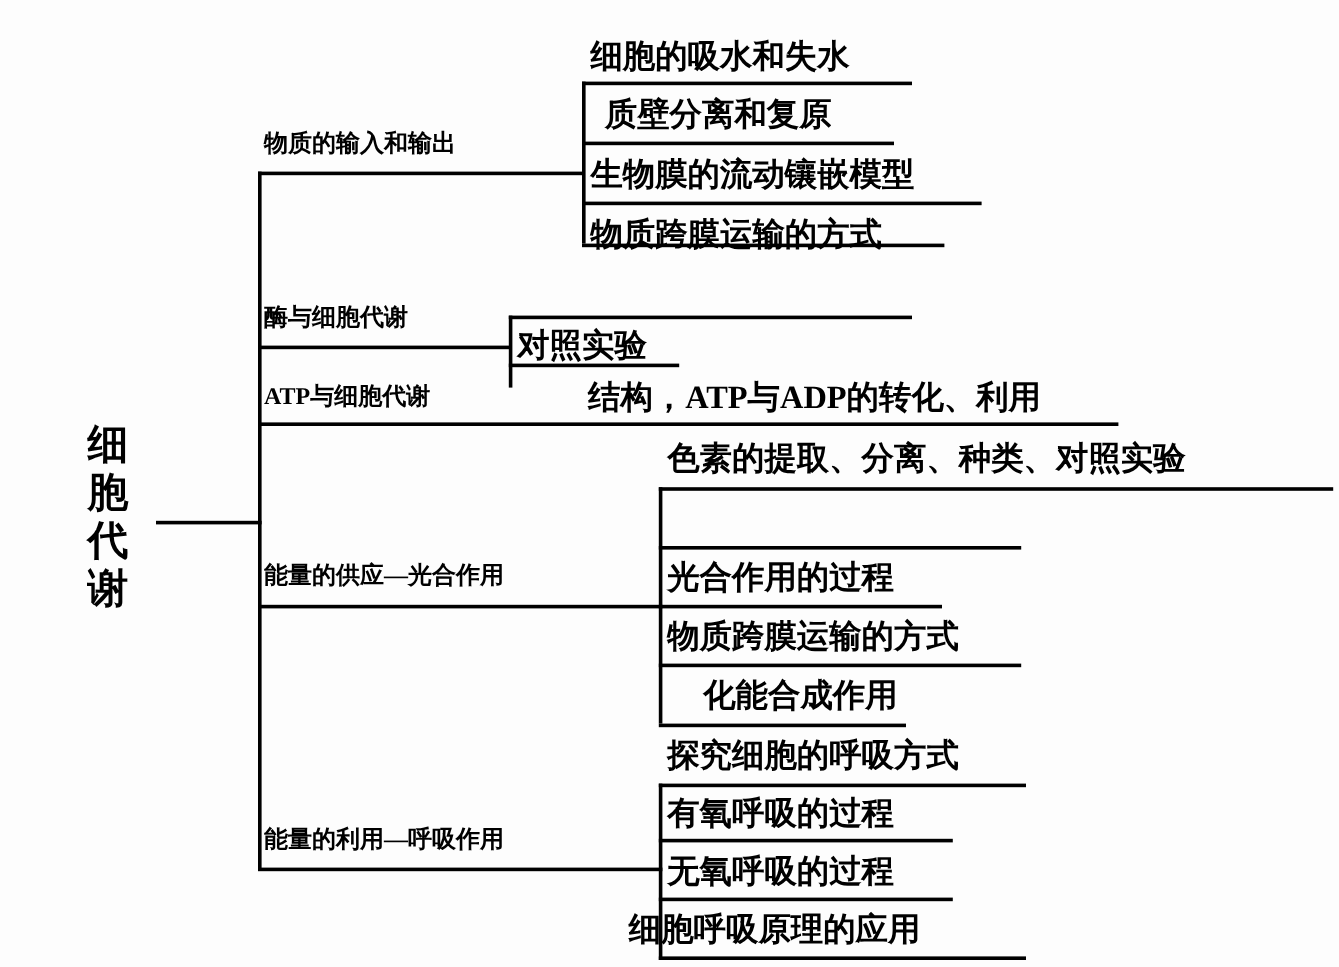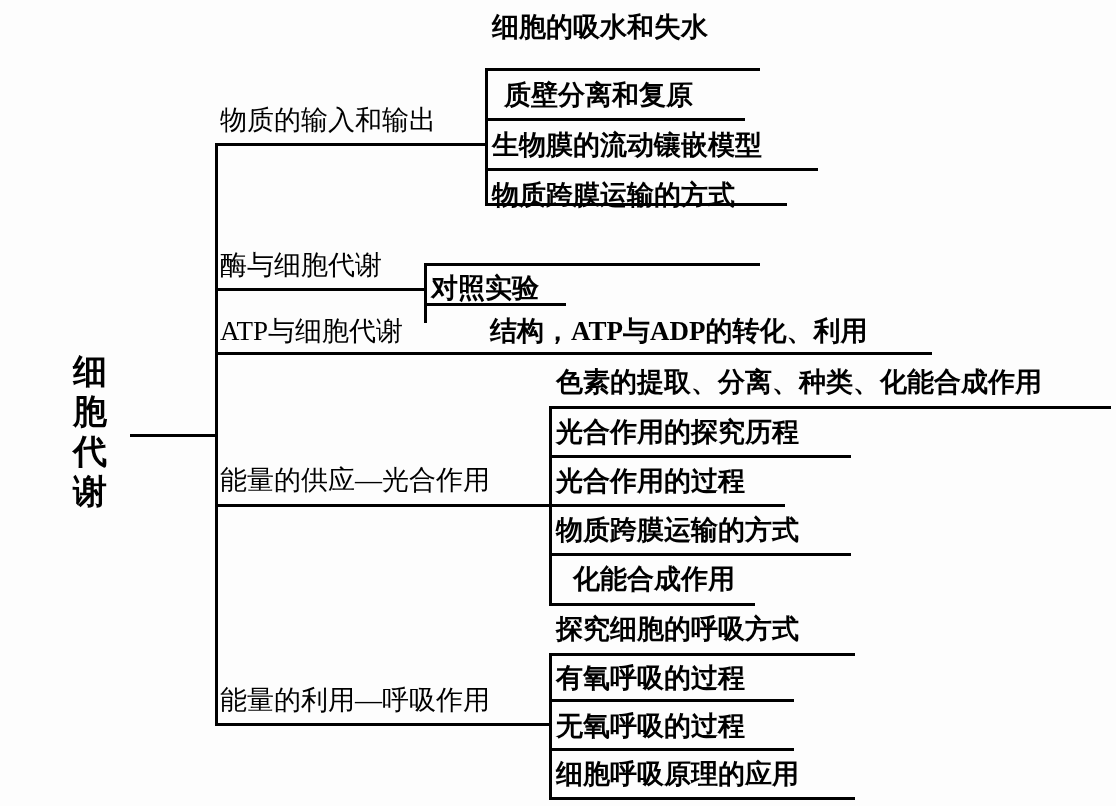--- a/index.html
+++ b/index.html
@@ -41,22 +41,22 @@
     font-weight: bold;
     font-size: 34px;
     line-height: 40px;
     letter-spacing: 0px;
     white-space: pre-line;
   }
 
   
   .l1-label {
     position: absolute;
-    font-weight: normal;
-    font-size: 27px;
+    font-weight: bold;
+    font-size: 20px;
     line-height: 30px;
     white-space: nowrap;
   }
 
   
   .l2-label {
     position: absolute;
     font-weight: bold;
     font-size: 27px;
     line-height: 30px;
@@ -85,21 +85,21 @@
 
   <div class="hline" style="left:130px; top:434px; width:88px;"></div>
 
   <div class="vline" style="left:215px; top:143px; height:582px;"></div>
 
   <div class="l1-label" style="left:220px; top:105px;">物质的输入和输出</div>
   <div class="hline" style="left:215px; top:143px; width:272px;"></div>
 
   <div class="vline" style="left:485px; top:68px; height:135px;"></div>
 
-  <div class="l2-label" style="left:492px; top:12px;">细胞的吸水和失水</div>
+  <div class="l2-label" style="left:492px; top:32px;">细胞的吸水和失水</div>
   <div class="hline" style="left:485px; top:68px; width:275px;"></div>
 
   <div class="l2-label" style="left:492px; top:80px;margin-left:12px;">质壁分离和复原</div>
   <div class="hline" style="left:485px; top:118px; width:260px;"></div>
 
   <div class="l2-label" style="left:492px; top:130px;">生物膜的流动镶嵌模型</div>
   <div class="hline" style="left:485px; top:168px; width:333px;"></div>
 
   <div class="l2-label" style="left:492px; top:180px;">物质跨膜运输的方式</div>
   <div class="hline" style="left:485px; top:203px; width:302px;"></div>
@@ -116,45 +116,44 @@
 
   <div class="l1-label" style="left:220px; top:316px;">ATP与细胞代谢</div>
   <div class="inline-extra" style="left:462px; top:316px;">结构，ATP与ADP的转化、利用</div>
   <div class="hline" style="left:215px; top:352px; width:717px;"></div>
 
   <div class="l1-label" style="left:220px; top:465px;">能量的供应—光合作用</div>
   <div class="hline" style="left:215px; top:504px; width:337px;"></div>
 
   <div class="vline" style="left:549px; top:406px; height:197px;"></div>
 
-  <div class="l2-label" style="left:556px; top:367px;">色素的提取、分离、种类、化能合成作用</div>
+  <div class="l2-label" style="left:556px; top:367px;">色素的提取、分离、种类、对照实验</div>
   <div class="hline" style="left:549px; top:406px; width:562px;"></div>
 
-  <div class="l2-label" style="left:556px; top:417px;">光合作用的探究历程</div>
   <div class="hline" style="left:549px; top:455px; width:302px;"></div>
 
   <div class="l2-label" style="left:556px; top:466px;">光合作用的过程</div>
   <div class="hline" style="left:549px; top:504px; width:236px;"></div>
 
   <div class="l2-label" style="left:556px; top:515px;">物质跨膜运输的方式</div>
   <div class="hline" style="left:549px; top:553px; width:302px;"></div>
 
-  <div class="l2-label" style="left:573px; top:564px;">化能合成作用</div>
+  <div class="l2-label" style="left:586px; top:564px;">化能合成作用</div>
   <div class="hline" style="left:549px; top:603px; width:206px;"></div>
 
   <div class="l1-label" style="left:220px; top:685px;">能量的利用—呼吸作用</div>
   <div class="hline" style="left:215px; top:723px; width:337px;"></div>
 
   <div class="vline" style="left:549px; top:653px; height:147px;"></div>
 
   <div class="l2-label" style="left:556px; top:614px;">探究细胞的呼吸方式</div>
   <div class="hline" style="left:549px; top:653px; width:306px;"></div>
 
   <div class="l2-label" style="left:556px; top:663px;">有氧呼吸的过程</div>
   <div class="hline" style="left:549px; top:699px; width:245px;"></div>
 
   <div class="l2-label" style="left:556px; top:711px;">无氧呼吸的过程</div>
   <div class="hline" style="left:549px; top:748px; width:245px;"></div>
 
-  <div class="l2-label" style="left:556px; top:759px;">细胞呼吸原理的应用</div>
+  <div class="l2-label" style="left:524px; top:759px;">细胞呼吸原理的应用</div>
   <div class="hline" style="left:549px; top:797px; width:306px;"></div>
 
 </div>
 
 </body></html>

